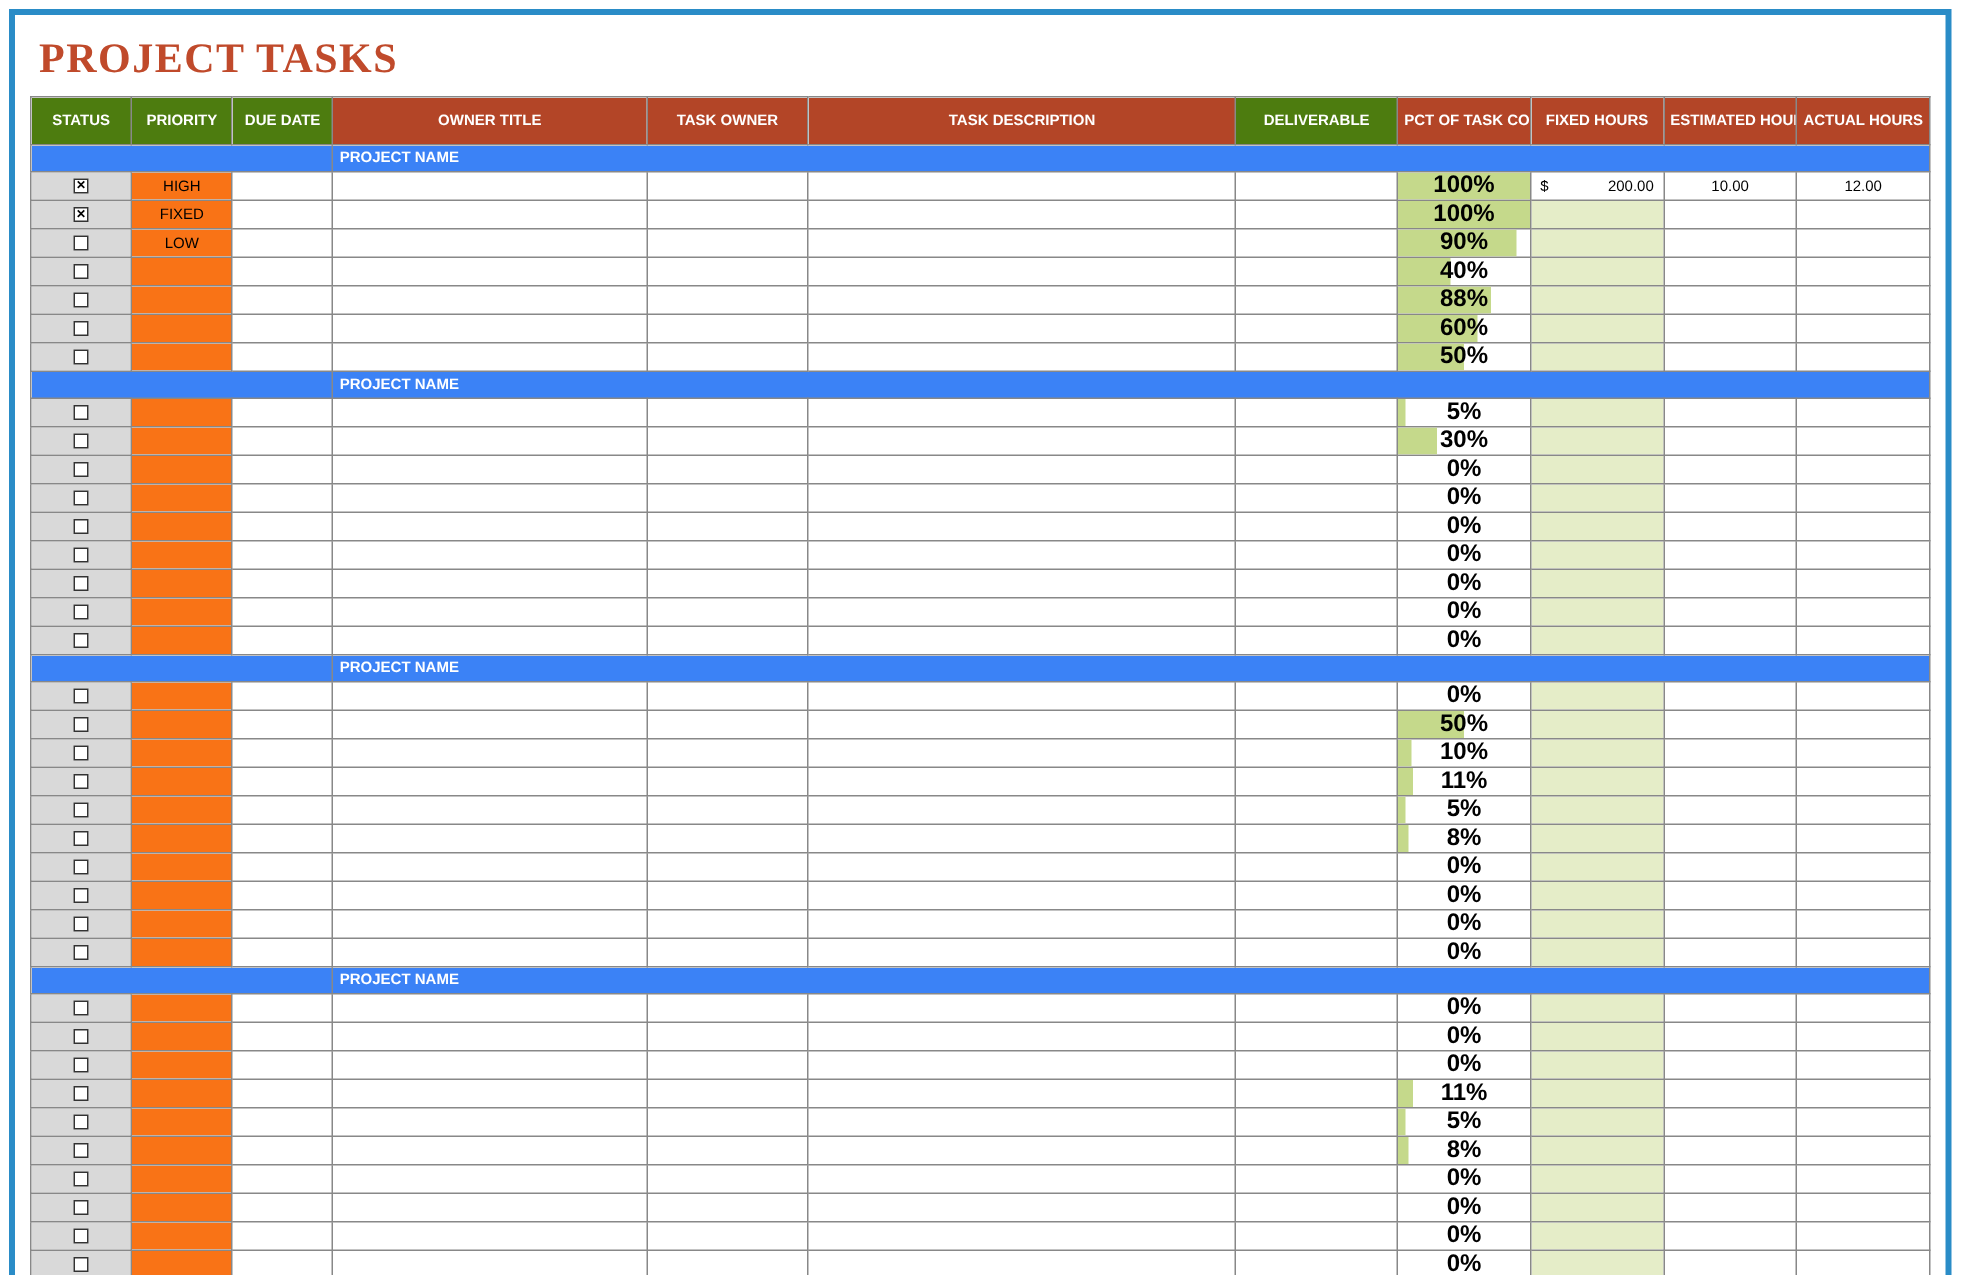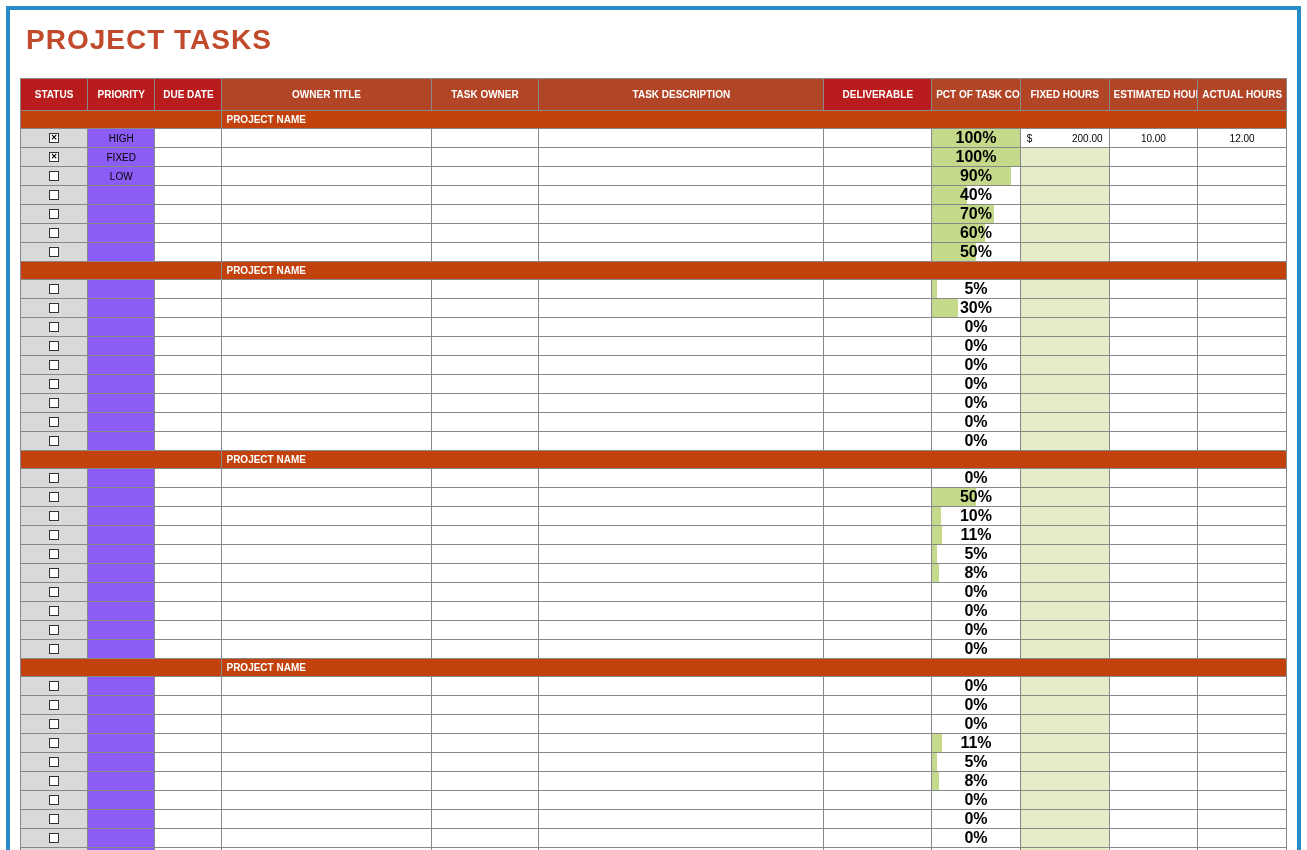--- a/index.html
+++ b/index.html
@@ -8,25 +8,25 @@
     font-family: Arial, Helvetica, sans-serif;
     background: #fff;
     padding: 6px;
   }
   .outer-border {
     border: 4px solid #2a8cc7;
     padding: 10px 10px 14px 10px;
   }
   .title {
     color: #c04a2b;
-    font-family: Liberation Sans, sans-serif;
+    font-family: Liberation Serif, serif;
     font-size: 28px;
     font-weight: bold;
     letter-spacing: 1px;
-    margin: 4px 0 22px 6px;
+    margin: 4px 0 8px 6px;
   }
   table {
     border-collapse: collapse;
     width: 100%;
     table-layout: fixed;
   }
   th, td {
     border: 1px solid #888;
     font-size: 10px;
     padding: 0;
@@ -37,32 +37,32 @@
   thead th {
     color: #fff;
     text-align: center;
     font-weight: bold;
     font-size: 10px;
     height: 32px;
     padding: 2px 4px;
     line-height: 1.15;
     vertical-align: middle;
   }
-  .hdr-light { background: #b91c1c; }
+  .hdr-light { background: #4d7c0f; }
   .hdr-dark  { background: #b34527; }
   .section-row td {
-    background: #c2410c;
+    background: #3b82f6;
     color: #fff;
     font-weight: bold;
     font-size: 10px;
     height: 18px;
     padding-left: 4px;
   }
   .col-status .cell-inner { background: #d9d9d9; display:flex; align-items:center; justify-content:center; height:100%; }
-  .col-priority .cell-inner { background: #8b5cf6; display:flex; align-items:center; justify-content:center; height:100%; font-size:10px; }
+  .col-priority .cell-inner { background: #f97316; display:flex; align-items:center; justify-content:center; height:100%; font-size:10px; }
   .cell-inner { height:100%; display:flex; align-items:center; padding: 0 4px; }
   .cell-center { justify-content:center; }
   .pct-cell {
     position: relative;
     height: 100%;
     display: flex;
     align-items: center;
     justify-content: center;
     font-weight: bold;
     font-size: 16px;
@@ -339,21 +339,21 @@
           </td>
           <td>
             <div class="cell-inner"></div>
           </td>
           <td>
             <div class="cell-inner"></div>
           </td>
           <td>
             <div class="pct-cell">
               <div class="pct-bar" style="width: 70%;"></div>
-              <span class="pct-label">70%</span>
+              <span class="pct-label">88%</span>
             </div>
           </td>
           <td>
             <div class="fixed-cost-fill"></div>
           </td>
           <td>
             <div class="cell-inner cell-center"></div>
           </td>
           <td>
             <div class="cell-inner cell-center"></div>

